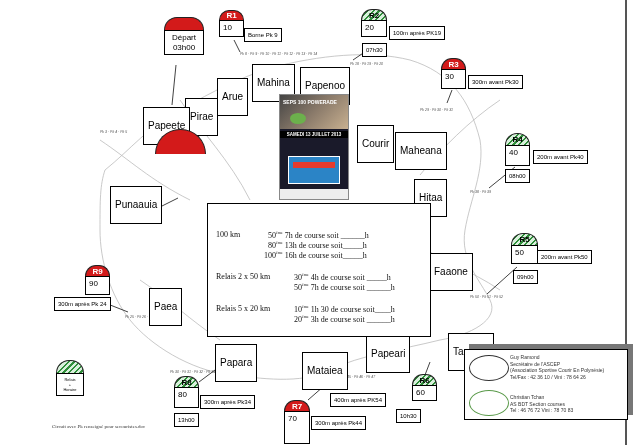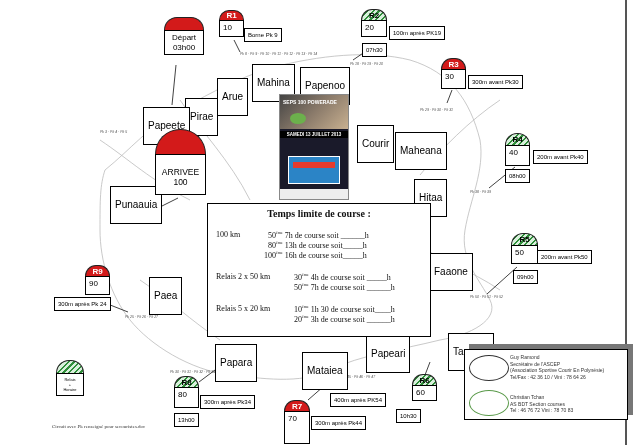--- a/index.html
+++ b/index.html
@@ -75,21 +75,21 @@
 <div class="place" style="left:217px;top:78px;">Arue</div>
 <div class="place" style="left:252px;top:64px;">Mahina</div>
 <div class="place" style="left:300px;top:67px;">Papenoo</div>
 <div class="place" style="left:185px;top:98px;">Pirae</div>
 <div class="place" style="left:143px;top:107px;">Papeete</div>
 <div class="place" style="left:357px;top:125px;">Courir</div>
 <div class="place" style="left:395px;top:132px;">Maheana</div>
 <div class="place" style="left:414px;top:179px;">Hitaa</div>
 <div class="place" style="left:110px;top:186px;">Punaauia</div>
 <div class="place" style="left:429px;top:253px;">Faaone</div>
-<div class="place" style="left:149px;top:277px;">Paea</div>
+<div class="place" style="left:149px;top:288px;">Paea</div>
 <div class="place" style="left:366px;top:335px;">Papeari</div>
 <div class="place" style="left:448px;top:333px;">Taravao</div>
 <div class="place" style="left:215px;top:344px;">Papara</div>
 <div class="place" style="left:302px;top:352px;">Mataiea</div>
 
 <div class="poster">
   <div class="top">
       <span class="brand">SEPS 100 POWERADE</span>
       <span class="island"></span>
     </div>
@@ -101,24 +101,20 @@
 <div class="marker" style="left:164px;top:17px;width:40px;">
   <div class="dome red" style="height:13px;"></div>
   <div class="mbox" style="height:25px;text-align:center;">
     <div>Départ</div>
     <div>03h00</div>
   </div>
 </div>
 
 <div class="marker" style="left:155px;top:129px;width:51px;">
   <div class="dome red" style="height:25px;"></div>
-  <div class="mbox" style="height:41px;text-align:center;padding-top:12px;font-size:8.5px;">
-    <div>ARRIVEE</div>
-    <div>100</div>
-  </div>
 </div>
 
 <div class="marker" style="left:219px;top:10px;width:25px;">
   <div class="dome red" style="height:10px;font-size:8px;line-height:10px;">R1</div>
   <div class="mbox" style="height:17px;">10</div>
 </div>
 <div class="note" style="left:244px;top:28px;">Borne Pk 9</div>
 
 <div class="marker" style="left:361px;top:9px;width:26px;">
   <div class="dome green" style="height:11px;font-size:8px;line-height:11px;">R2</div>
@@ -176,21 +172,20 @@
 <div class="marker" style="left:56px;top:360px;width:28px;">
   <div class="dome green" style="height:13px;"></div>
   <div class="mbox" style="height:23px;font-size:4px;line-height:5px;text-align:center;padding-top:3px;">
     <div>Relais</div>
     <div>+</div>
     <div>Horaire</div>
   </div>
 </div>
 
 <div class="timebox">
-  <div class="title">Temps limite de course :</div>
   <div class="tlabel" style="top:26px;">100 km</div>
   <div class="trow" style="left:60px;top:26px;"><span>50</span><sup>ème</sup> <span>7h de course soit ______h</span></div>
   <div class="trow" style="left:60px;top:36px;"><span>80</span><sup>ème</sup> <span>13h de course soit_____h</span></div>
   <div class="trow" style="left:56px;top:46px;"><span>100</span><sup>ème</sup> <span>16h de course soit_____h</span></div>
   <div class="tlabel" style="top:68px;">Relais 2 x 50 km</div>
   <div class="trow" style="left:86px;top:68px;"><span>30</span><sup>ème</sup> <span>4h de course soit _____h</span></div>
   <div class="trow" style="left:86px;top:78px;"><span>50</span><sup>ème</sup> <span>7h de course soit ______h</span></div>
   <div class="tlabel" style="top:100px;">Relais 5 x 20 km</div>
   <div class="trow" style="left:86px;top:100px;"><span>10</span><sup>ème</sup> <span>1h 30 de course soit____h</span></div>
   <div class="trow" style="left:86px;top:110px;"><span>20</span><sup>ème</sup> <span>3h de course soit ______h</span></div>

